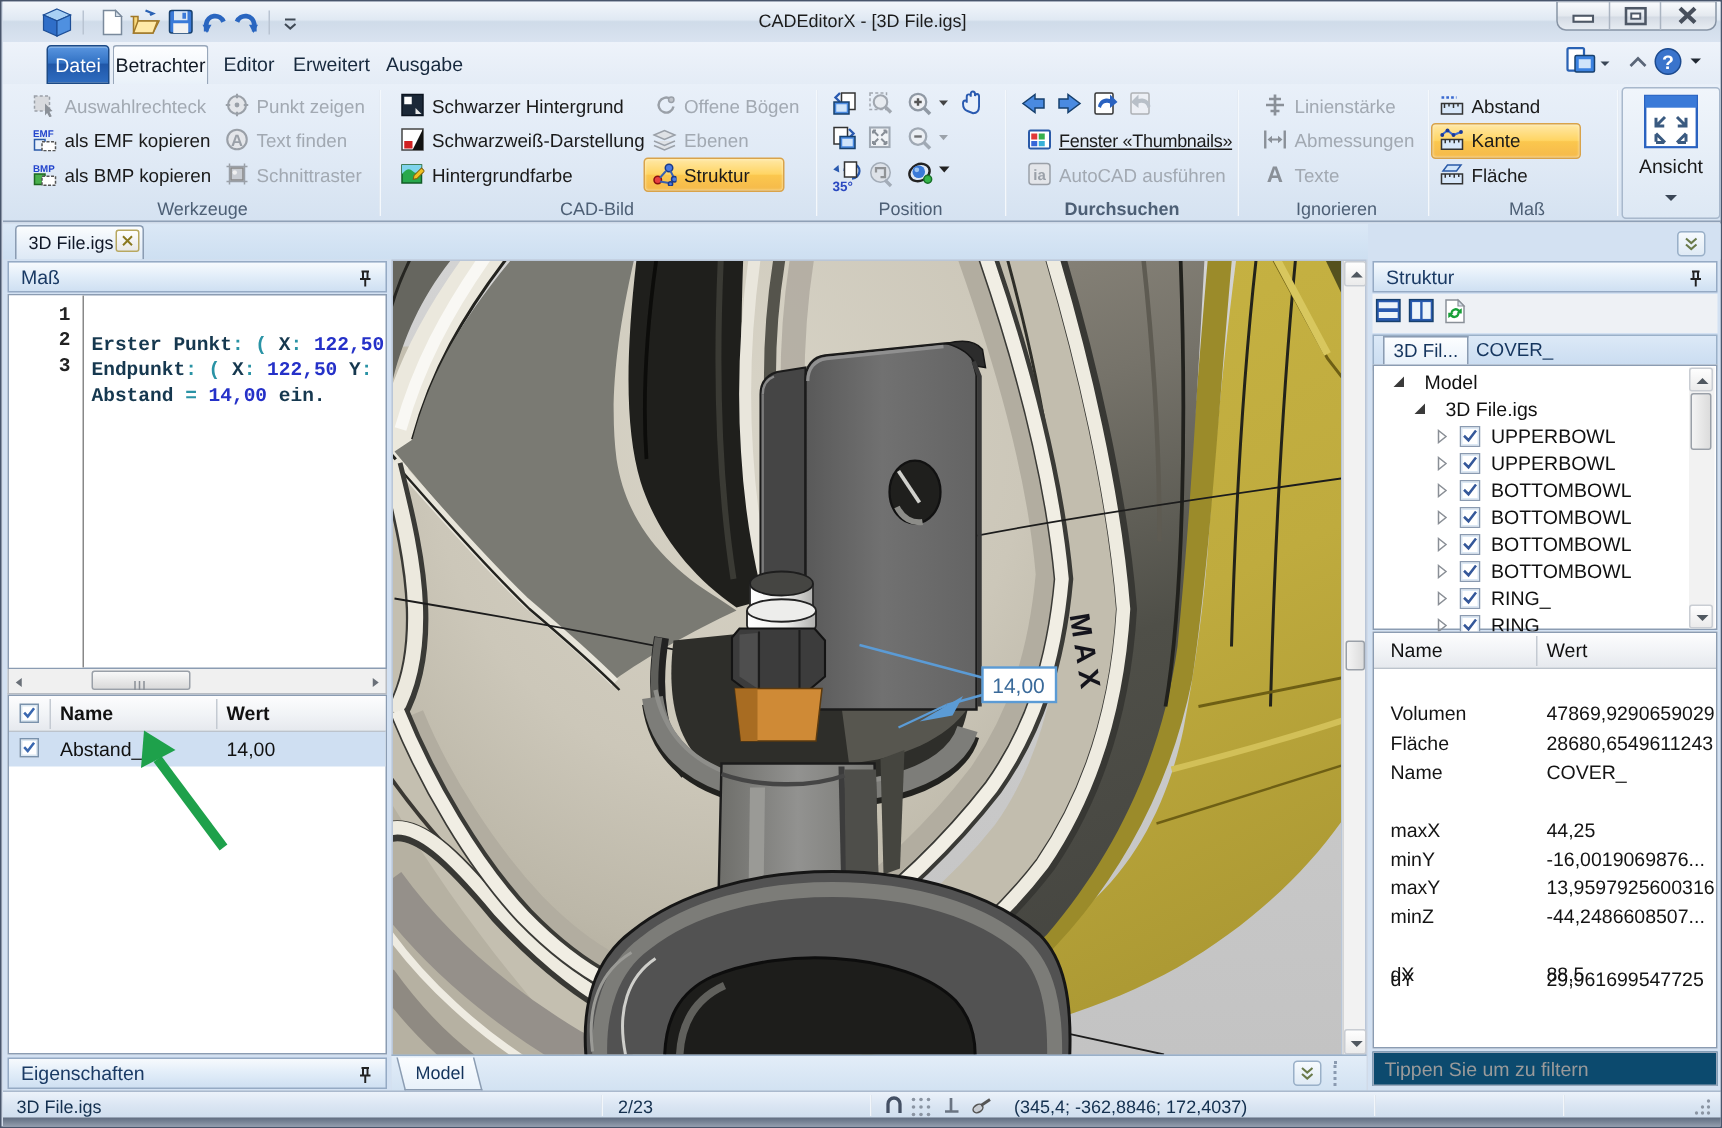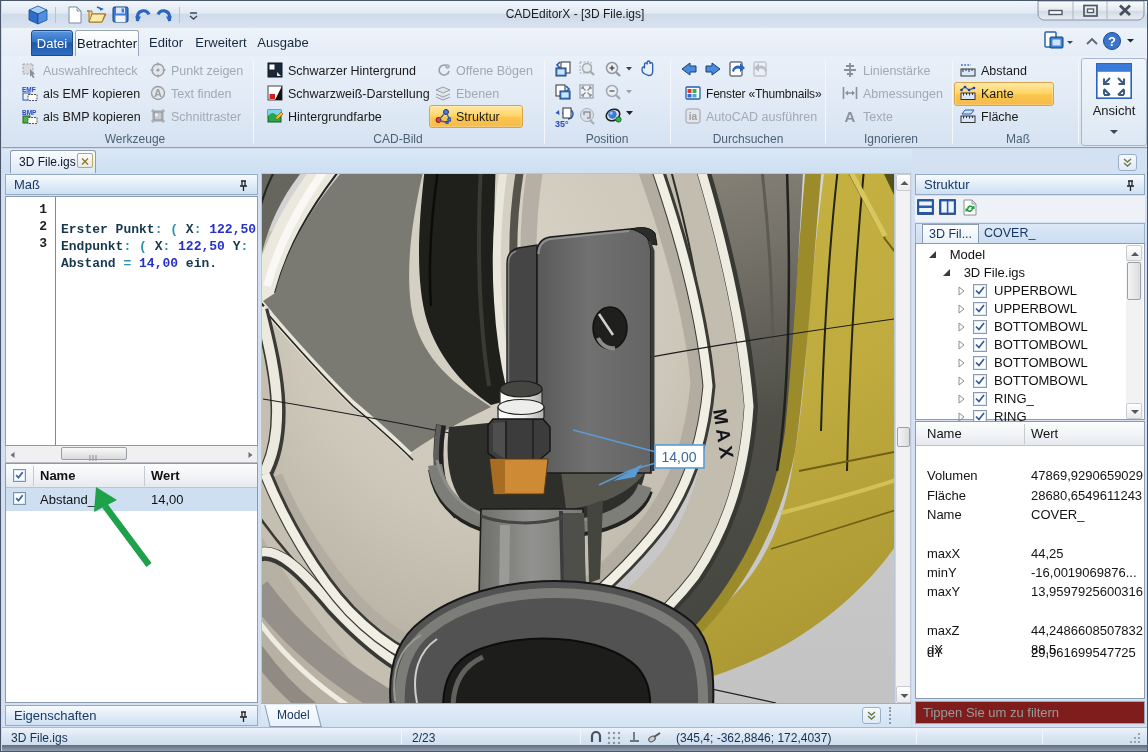--- a/index.html
+++ b/index.html
@@ -69,21 +69,21 @@
   #rightpanel { left:911px; top:148px; width:236px; height:578px; background:#d3e1f2; }
   #rp-head { left:3px; top:25px; width:230px; }
   #rp-toolbar { left:3px; top:47px; width:230px; height:26px; background:#eef1f5; }
   #rp-tabs { left:3px; top:74px; width:230px; height:24px; background:linear-gradient(#dce9f7,#c8dbf0); border:1px solid #9ab0c8; }
   .rtab { position:absolute; top:0px; height:19px; font-size:12.5px; color:#15355e; padding:2px 6px 0 6px; }
   #rp-tree { left:3px; top:94px; width:230px; height:177px; background:#fff; border:1px solid #8b9cb2; font-size:13px; color:#111; }
   .trow { position:absolute; left:0; height:18px; white-space:nowrap; }
   #rp-props { left:3px; top:272px; width:230px; height:278px; background:#fff; border:1px solid #8b9cb2; font-size:13px; color:#141414; }
   .prow { position:absolute; left:0; width:228px; height:19px; }
   .prow .n { position:absolute; left:11px; top:2px; } .prow .v { position:absolute; left:115px; top:2px; }
-  #rp-filter { left:3px; top:552px; width:230px; height:23px; background:#7f1d1d; border:1px solid #98a8bc; font-size:13px; color:#9a9a9a; padding:3px 0 0 7px; }
+  #rp-filter { left:3px; top:552px; width:230px; height:23px; background:#0c4a6e; border:1px solid #98a8bc; font-size:13px; color:#9a9a9a; padding:3px 0 0 7px; }
   
   #statusbar { left:1px; top:726px; width:1146px; height:18px; background:linear-gradient(#ecf2fa,#dbe6f3 50%,#cfdeee); border-top:1px solid #aab9cd; font-size:12px; color:#14304f; }
   #botframe { left:1px; top:744px; width:1146px; height:7px; background:linear-gradient(#5f6c80,#9aa5b4); }
   .ssep { position:absolute; top:2px; height:14px; width:1px; background:#b4c2d4; border-right:1px solid #f2f6fa; }
 </style>
 </head>
 <body>
 <div class="abs" id="titlebar"></div>
 <svg class="abs" style="left:8px;top:3px;" width="215" height="23" viewBox="0 0 215 23">
 
@@ -160,21 +160,21 @@
   <div class="mtab" id="tab-betr">Betrachter</div>
   <div class="mtab" style="left:140px; width:48px;">Editor</div>
   <div class="mtab" style="left:188px; width:62px;">Erweitert</div>
   <div class="mtab" style="left:252px; width:58px;">Ausgabe</div>
 </div>
 <div class="abs" id="ribbon">
   <div class="gsep" style="left:251px"></div><div class="gsep" style="left:542px"></div><div class="gsep" style="left:668px"></div><div class="gsep" style="left:823px"></div><div class="gsep" style="left:950px"></div><div class="gsep" style="left:1076px"></div>
   <div class="glabel" style="left:58px;width:150px;">Werkzeuge</div>
   <div class="glabel" style="left:321px;width:150px;">CAD-Bild</div>
   <div class="glabel" style="left:530px;width:150px;">Position</div>
-  <div class="glabel" style="left:671px;width:150px;">Durchsuchen</div>
+  <div class="glabel" style="left:671px;width:150px;font-weight:bold;">Durchsuchen</div>
   <div class="glabel" style="left:814px;width:150px;">Ignorieren</div>
   <div class="glabel" style="left:941px;width:150px;">Maß</div>
   
   <div class="ritem gray" style="left:20px;top:6px;">
       <svg class="ic" viewBox="0 0 16 16">
         <rect x="1" y="2" width="10" height="10" fill="#d8dade" stroke="#9aa0a8" stroke-dasharray="2,1.5"></rect>
         <path d="M8,7 l5,5 -2,0.5 1.5,3 -1.5,0.8 -1.6,-3 -1.4,1.7 z" fill="#8a9098"></path>
       </svg>
       <span class="lb">Auswahlrechteck</span>
     </div>
@@ -339,21 +339,21 @@
       </g>
   </svg>
   <div class="ritem" style="left:683px;top:29px;">
       <svg class="ic" viewBox="0 0 16 16">
         <rect x="1" y="2" width="14" height="12" rx="1" fill="#fff" stroke="#2a5aa8" stroke-width="1.3"></rect>
         <rect x="2.5" y="4" width="4" height="4" fill="#e03838"></rect>
         <rect x="7.5" y="4" width="4" height="4" fill="#38b04c"></rect>
         <rect x="2.5" y="9" width="4" height="3.5" fill="#3868d8"></rect>
         <rect x="7.5" y="9" width="4" height="3.5" fill="#38b0d8"></rect>
       </svg>
-      <span class="lb" style="font-size:12px;letter-spacing:-0.2px;">Fenster «Thumbnails»</span>
+      <span class="lb" style="font-size:12px;letter-spacing:-0.2px;text-decoration:underline;">Fenster «Thumbnails»</span>
     </div>
   <div class="ritem gray" style="left:683px;top:52px;">
       <svg class="ic" viewBox="0 0 16 16">
         <rect x="1" y="1" width="14" height="14" rx="2" fill="#e4e6ea" stroke="#9aa0a8"></rect>
         <text x="8" y="12" font-size="10" font-weight="bold" text-anchor="middle" fill="#9aa0a8">ia</text>
       </svg>
       <span class="lb">AutoCAD ausführen</span>
     </div>
   
   <div class="ritem gray" style="left:840px;top:6px;">
@@ -796,23 +796,23 @@
         <span class="v">44,25</span>
       </div>
       <div class="prow" style="top:140.79999999999998px;">
         <span class="n">minY</span>
         <span class="v">-16,0019069876...</span>
       </div>
       <div class="prow" style="top:160.1px;">
         <span class="n">maxY</span>
         <span class="v">13,9597925600316</span>
       </div>
-      <div class="prow" style="top:198.70000000000002px;">
-        <span class="n">maxZ</span>
-        <span class="v">44,2486608507832</span>
+      <div class="prow" style="top:179.4px;">
+        <span class="n">minZ</span>
+        <span class="v">-44,2486608507...</span>
       </div>
       <div class="prow" style="top:218.00000000000003px;">
         <span class="n">dX</span>
         <span class="v">88,5</span>
       </div>
       <div class="prow" style="top:221px;">
         <span class="n">dY</span>
         <span class="v">29,961699547725</span>
       </div>
   </div>

